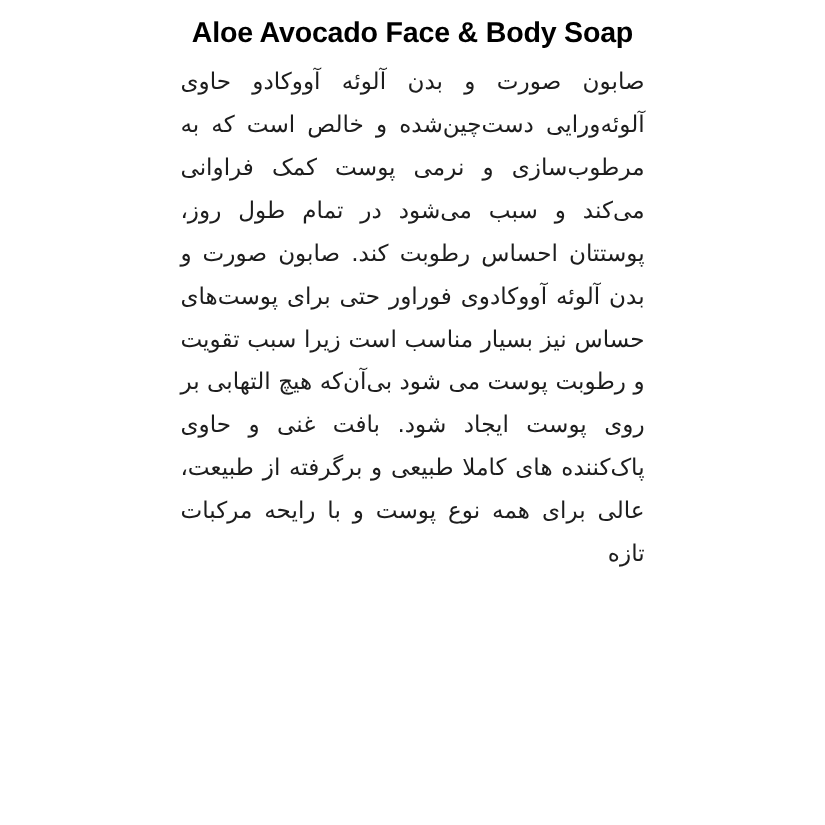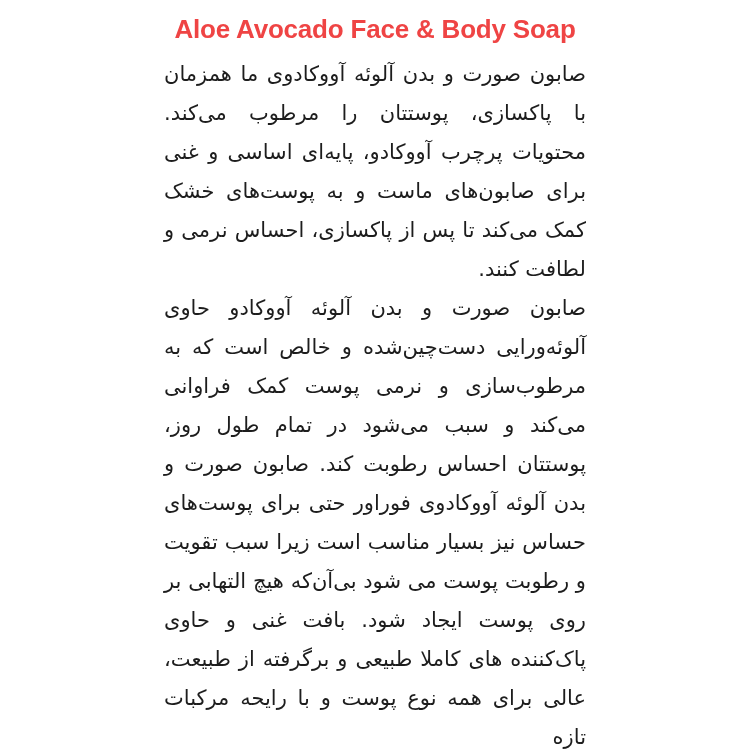--- a/index.html
+++ b/index.html
@@ -18,21 +18,21 @@
     height: 750px;
     box-sizing: border-box;
     padding: 14px 164px 0 164px;
     background: #ffffff;
     position: relative;
   }
   .product-title {
     font-family: "Liberation Sans", sans-serif;
     font-size: 26px;
     font-weight: bold;
-    color: #ef4444;
+    color: #000000;
     text-align: center;
     letter-spacing: -0.2px;
     margin: 0 0 10px 0;
     white-space: nowrap;
     direction: ltr;
   }
   .body-copy {
     direction: rtl;
     text-align: justify;
     text-align-last: right;
@@ -47,16 +47,15 @@
     padding: 0;
   }
 </style>
 </head>
 <body>
 
 <div class="page">
   <h1 class="product-title">Aloe Avocado Face &amp; Body Soap</h1>
 
   <div class="body-copy">
-    <p>صابون صورت و بدن آلوئه آووکادوی ما همزمان با پاکسازی، پوستتان را مرطوب می‌کند. محتویات پرچرب آووکادو، پایه‌ای اساسی و غنی برای صابون‌های ماست و به پوست‌های خشک کمک می‌کند تا پس از پاکسازی، احساس نرمی و لطافت کنند.</p>
     <p>صابون صورت و بدن آلوئه آووکادو حاوی آلوئه‌ورایی دست‌چین‌شده و خالص است که به مرطوب‌سازی و نرمی پوست کمک فراوانی می‌کند و سبب می‌شود در تمام طول روز، پوستتان احساس رطوبت کند. صابون صورت و بدن آلوئه آووکادوی فوراور حتی برای پوست‌های حساس نیز بسیار مناسب است زیرا سبب تقویت و رطوبت پوست می شود بی‌آن‌که هیچ التهابی بر روی پوست ایجاد شود. بافت غنی و حاوی پاک‌کننده های کاملا طبیعی و برگرفته از طبیعت، عالی برای همه نوع پوست و با رایحه مرکبات تازه</p>
   </div>
 </div>
 
 </body></html>

